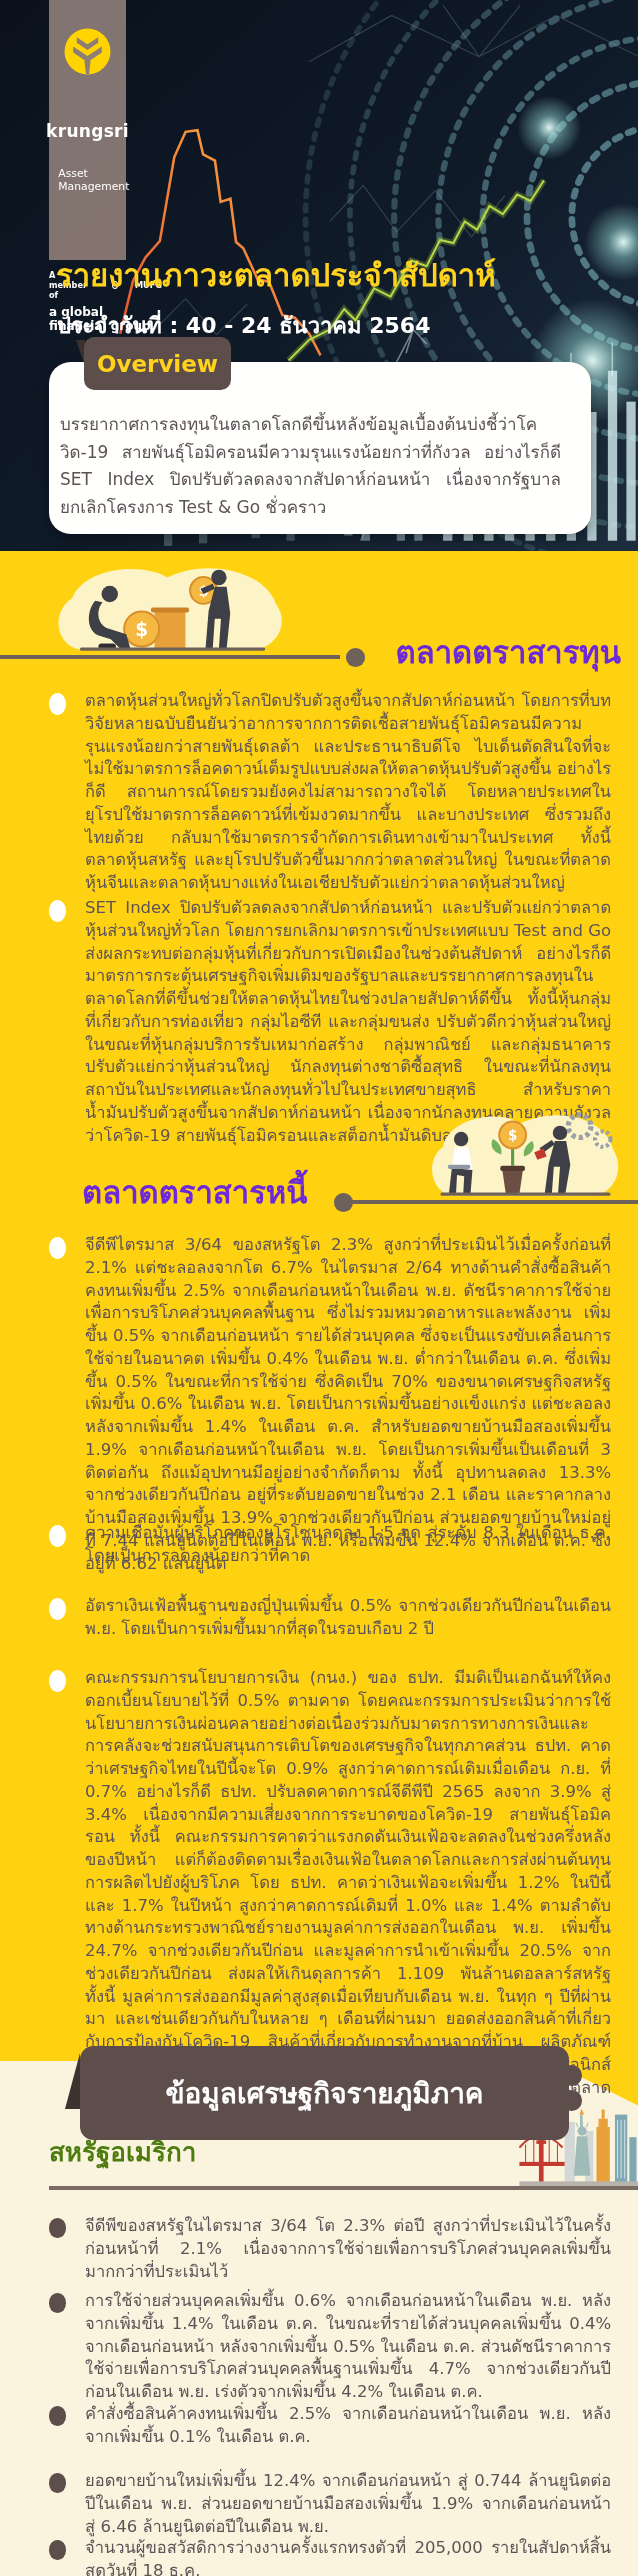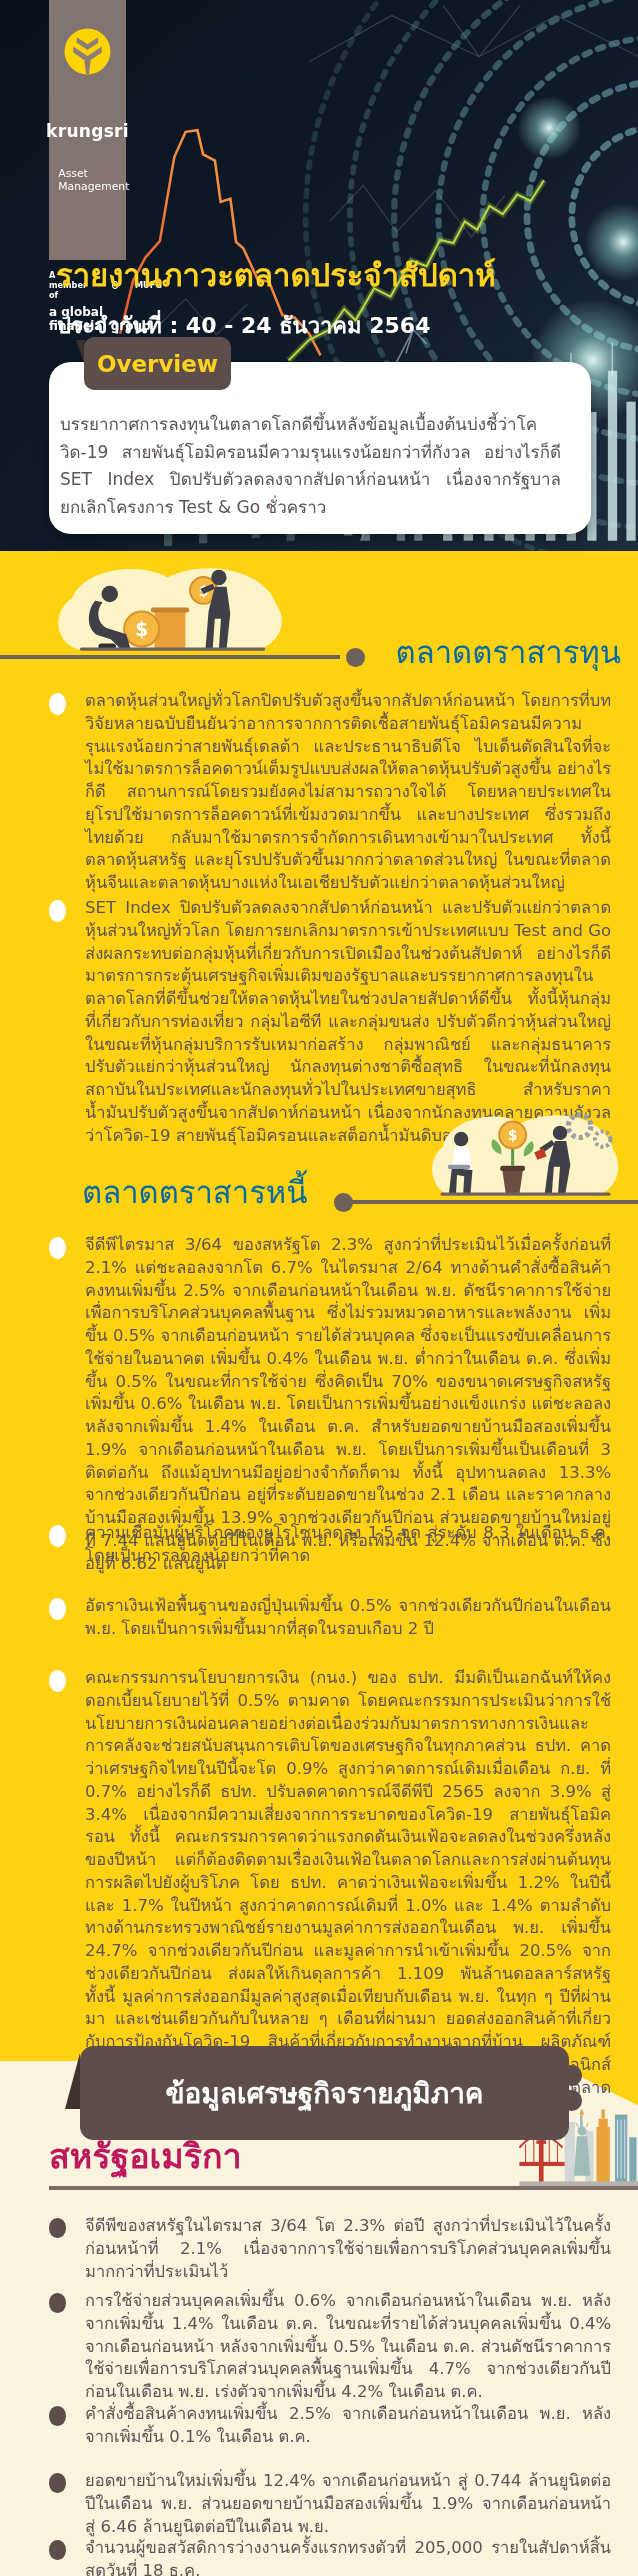--- a/index.html
+++ b/index.html
@@ -32,22 +32,22 @@
       padding:49px 30px 0 11px;}
   .overview-card p{margin:0;color:#5d5355;font-size:17px;line-height:1.62;text-align:justify;}
 
   
   .yellow{position:absolute;top:551px;left:0;width:639px;height:1510px;background:#FFD211;}
   .wedge{position:absolute;top:2061px;right:0;width:90px;height:45px;background:#FFD211;
       clip-path:polygon(0 0,100% 0,100% 100%);}
   .rule{position:absolute;height:3.6px;background:#6E6159;}
   .rule.cream{background:#7a6c64;}
   .rule-dot{position:absolute;width:18.5px;height:18.5px;border-radius:50%;background:#6E6159;}
-  .sec-title{position:absolute;color:#0369a1;font-weight:normal;font-size:31px;line-height:1.1;}
-  .region-title{position:absolute;color:#be185d;font-weight:bold;font-size:34px;line-height:1.1;}
+  .sec-title{position:absolute;color:#6d28d9;font-weight:bold;font-size:31px;line-height:1.1;}
+  .region-title{position:absolute;color:#4d7c0f;font-weight:bold;font-size:26px;line-height:1.1;}
 
   .bullet{position:absolute;left:49px;width:564px;display:flex;align-items:flex-start;}
   .bullet .marker{flex:0 0 auto;width:16.5px;height:21.6px;border-radius:50%;background:#ffffff;margin-top:3.1px;}
   .bullet.cream-b .marker{background:#5D4E4B;width:16.5px;height:19.6px;}
   .bullet p{margin:0 0 0 19.6px;color:#5E5356;font-size:16.5px;line-height:1.38;text-align:justify;width:526px;}
 
   
   .banner{position:absolute;left:80px;top:2046px;width:489px;height:94px;background:#5D4E4B;
       border-radius:13.4px;z-index:5;display:flex;align-items:center;justify-content:center;
       color:#ffffff;font-size:28px;font-weight:bold;}

